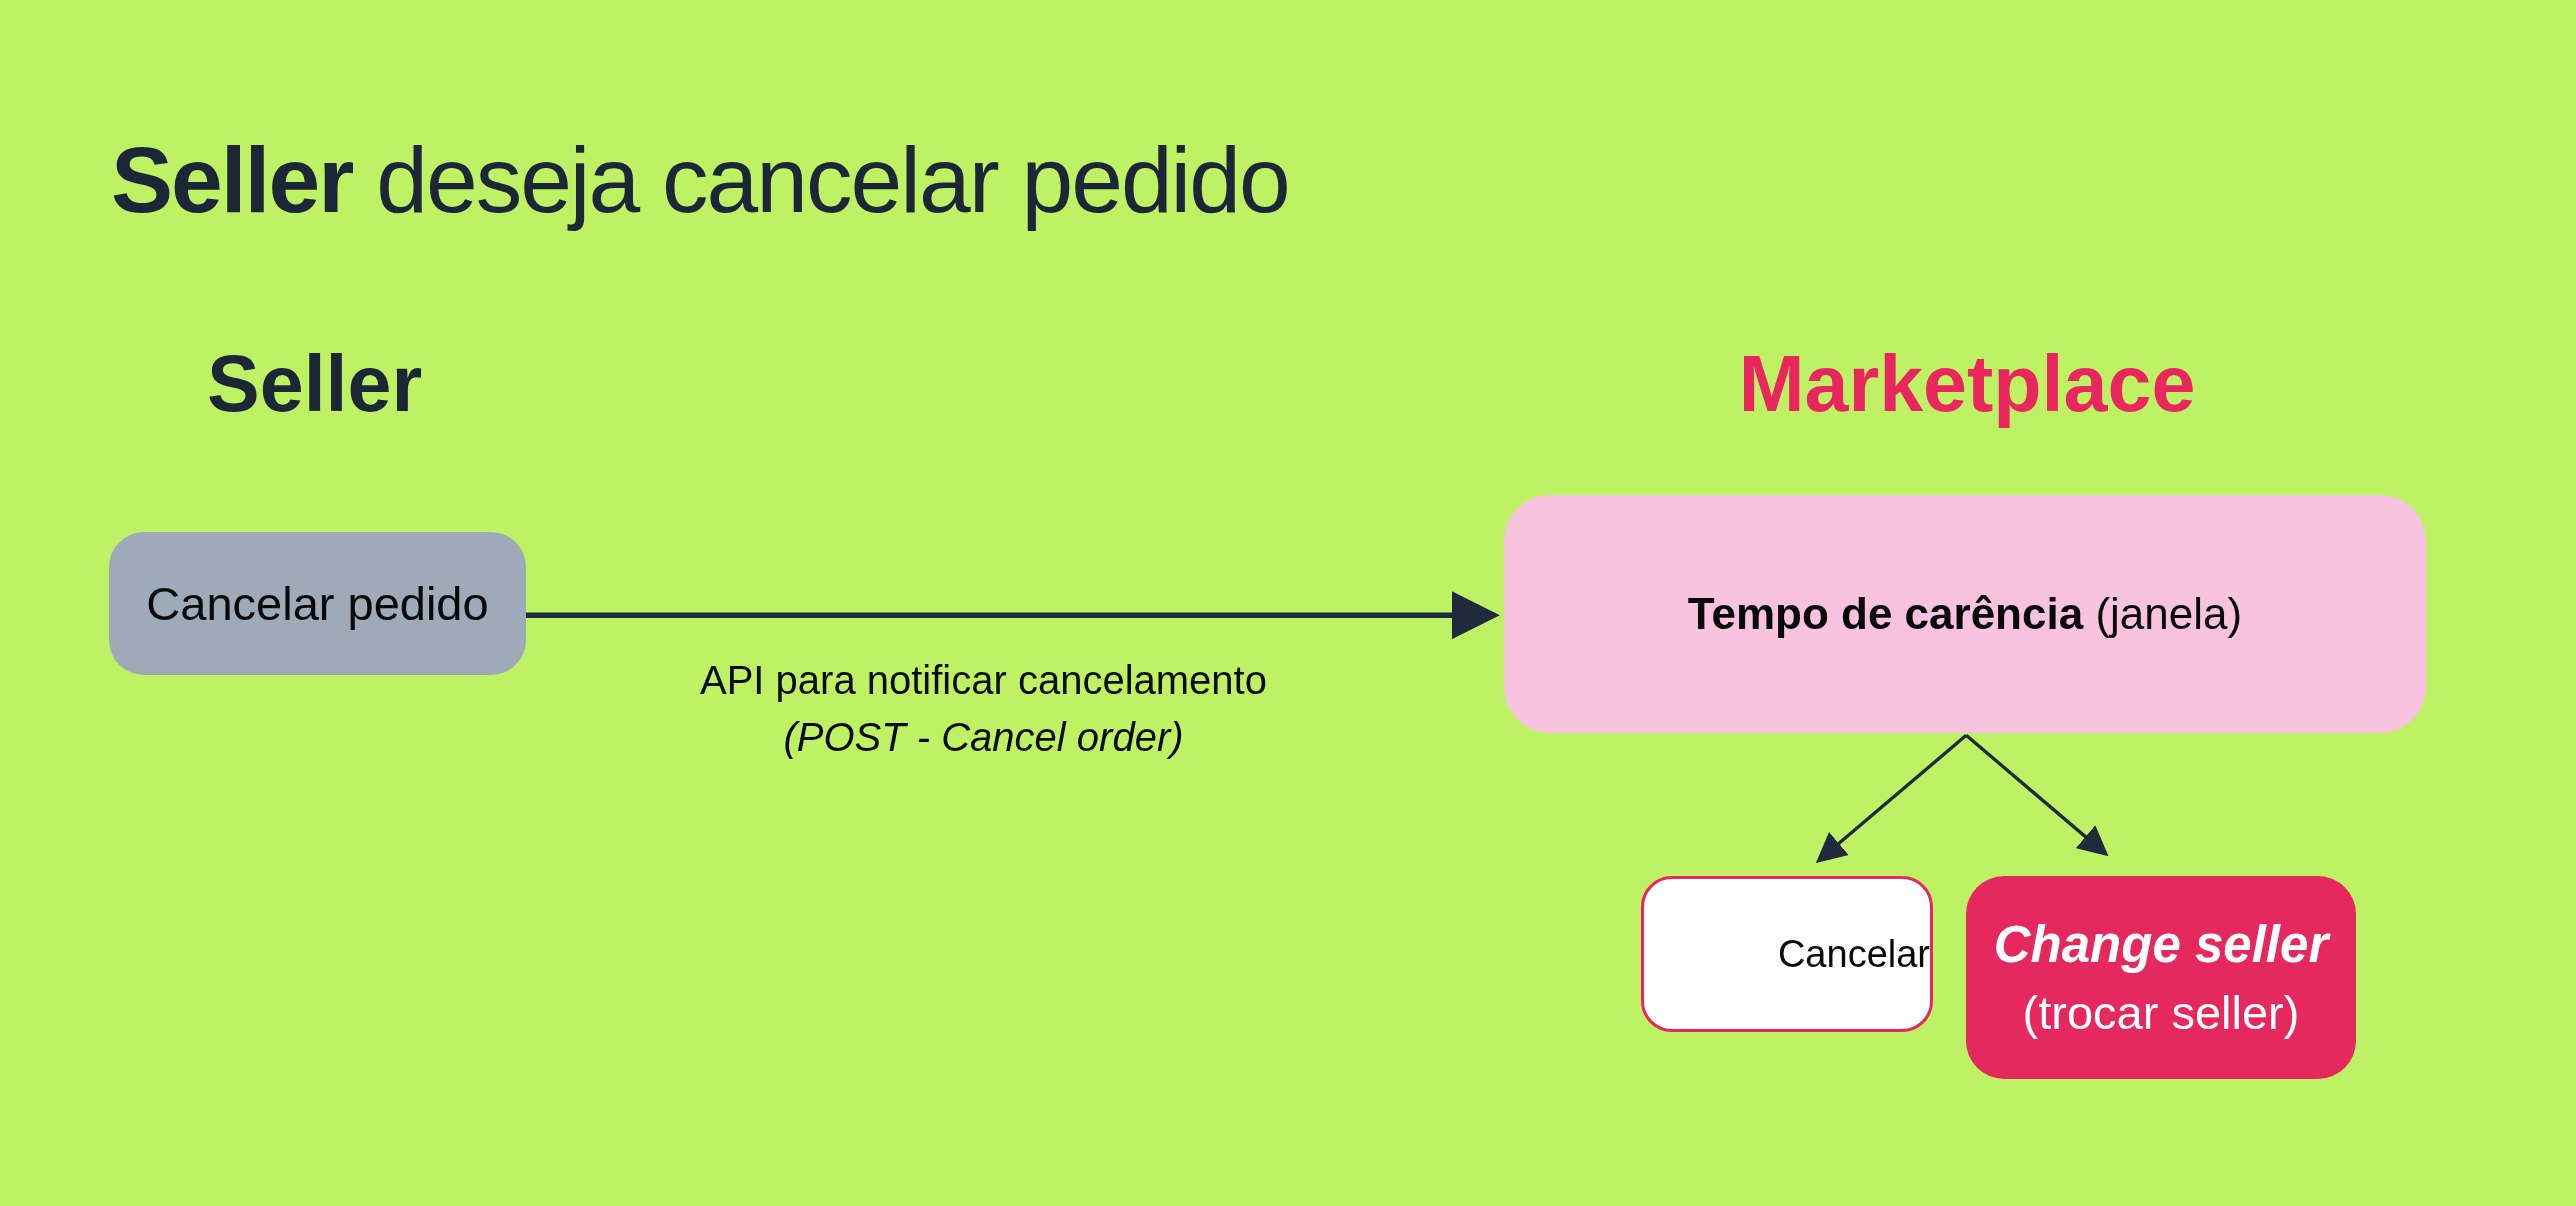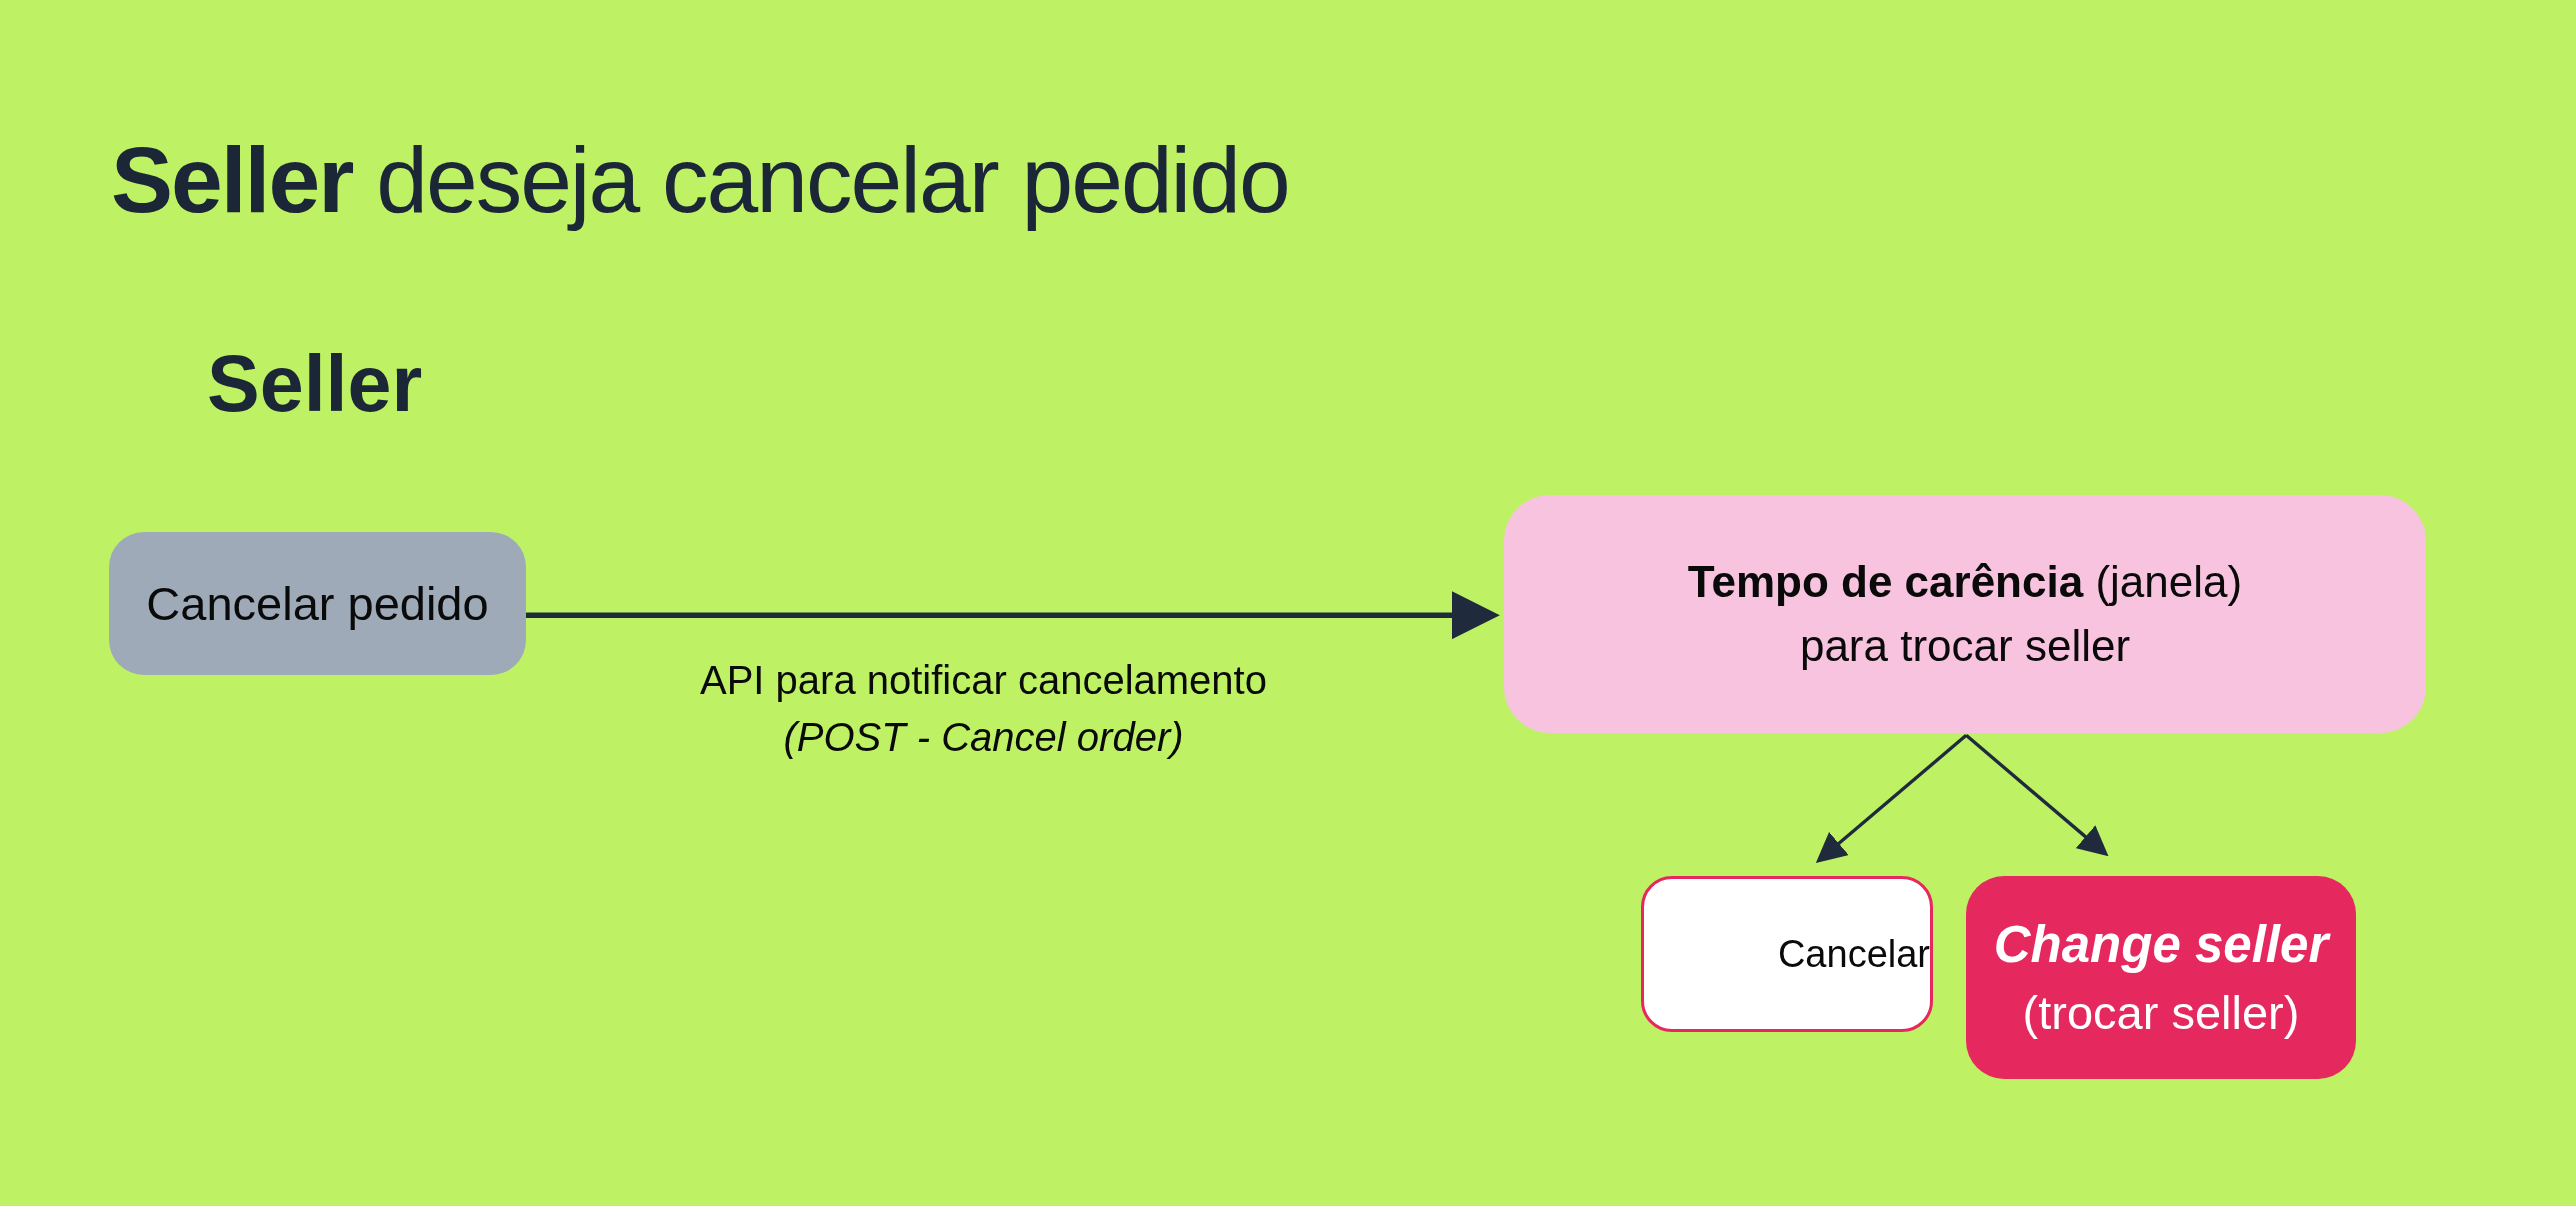--- a/index.html
+++ b/index.html
@@ -151,36 +151,36 @@
     <line x1="2931" y1="1096" x2="2712" y2="1282" stroke="#1f2b3c" stroke-width="5" marker-end="url(#arrowhead)"></line>
     <line x1="2931" y1="1096" x2="3138" y2="1272" stroke="#1f2b3c" stroke-width="5" marker-end="url(#arrowhead)"></line>
   </svg>
 
   <div class="abs page-title">
     <span class="t-bold">Seller</span>
     <span class="t-rest">deseja cancelar pedido</span>
   </div>
 
   <div class="abs lane-header lane-seller">Seller</div>
+  <div class="abs lane-header lane-marketplace">Marketplace</div>
 
   <div class="abs node node-cancel-order">
     <span>Cancelar pedido</span>
   </div>
 
   <div class="abs api-label">
     <div>API para notificar cancelamento</div>
     <div class="a-line2">(POST - Cancel order)</div>
   </div>
 
   <div class="abs node node-grace">
     <div>
       <span class="g-bold">Tempo de carência</span>
       <span>(janela)</span>
     </div>
-    <div>para trocar seller</div>
   </div>
 
   <div class="abs node node-cancel-option">
     <span>Cancelar</span>
   </div>
 
   <div class="abs node node-change-seller">
     <div class="c-line1">Change seller</div>
     <div class="c-line2">(trocar seller)</div>
   </div>

